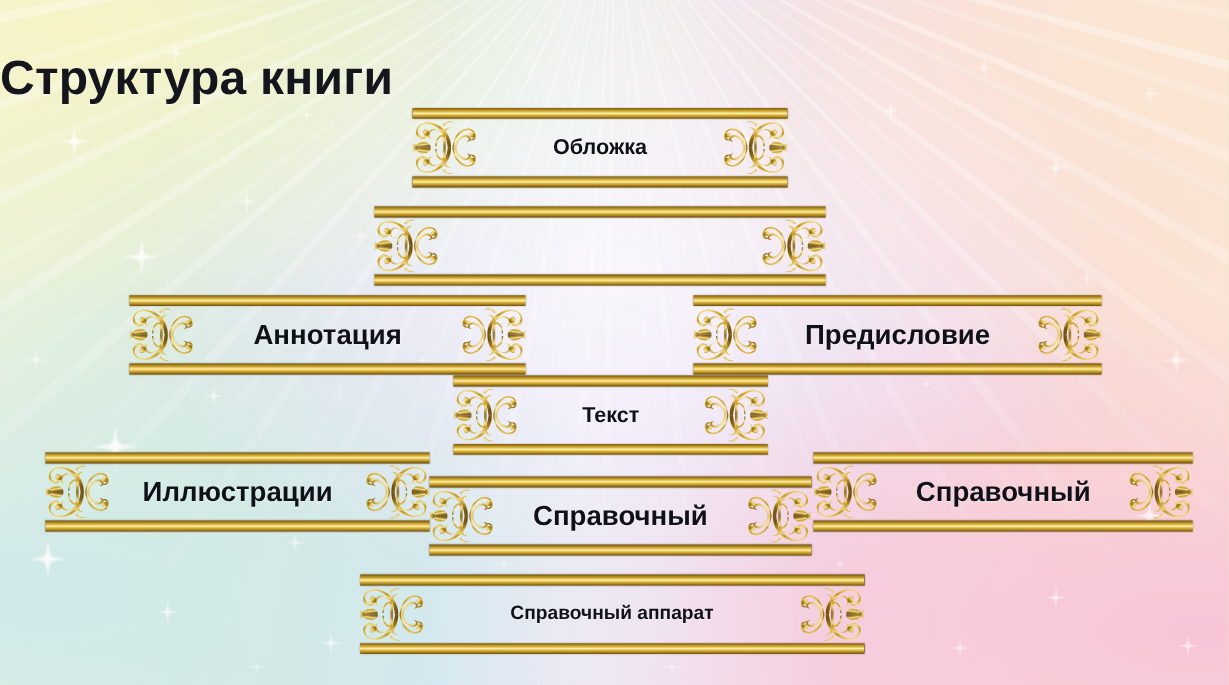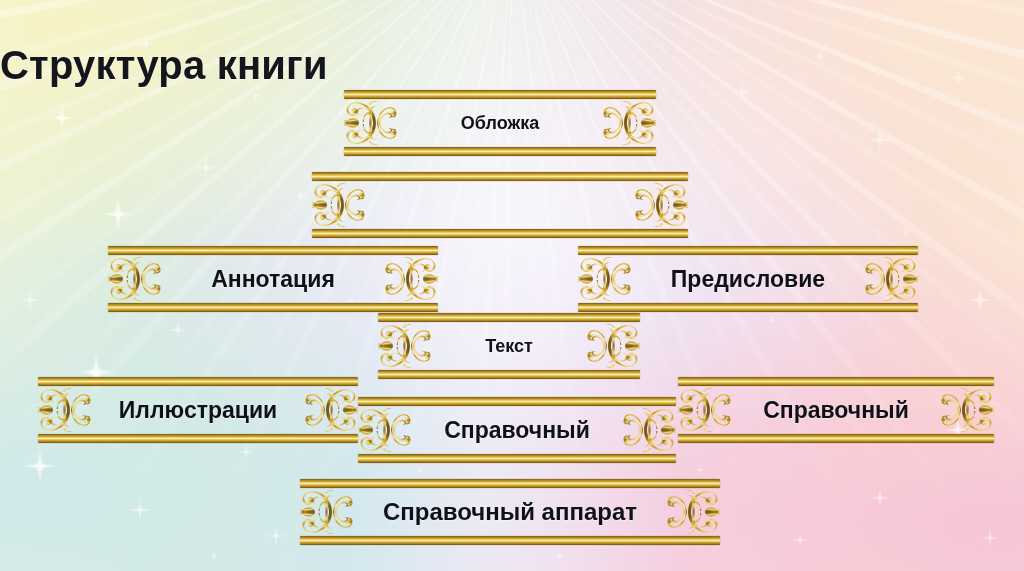--- a/index.html
+++ b/index.html
@@ -368,21 +368,21 @@
             <use href="#scrollHalf"></use>
             <use href="#scrollHalf" transform="translate(0,92) scale(1,-1)"></use>
           </svg>
         </div>
         <div class="orn right">
           <svg viewBox="0 0 100 92" width="55" height="88">
             <use href="#scrollHalf"></use>
             <use href="#scrollHalf" transform="translate(0,92) scale(1,-1)"></use>
           </svg>
         </div>
-        <div class="label" style="font-size: 24px;">Справочный аппарат</div>
+        <div class="label" style="font-size: 16px;">Справочный аппарат</div>
       </div>
     </div>
 
 </div>
 
 <svg width="0" height="0" style="position:absolute" aria-hidden="true">
   <defs>
     <linearGradient id="goldGrad" x1="0" y1="0" x2="0.35" y2="1">
       <stop offset="0%" stop-color="#fff4b8"></stop>
       <stop offset="18%" stop-color="#e8c658"></stop>

